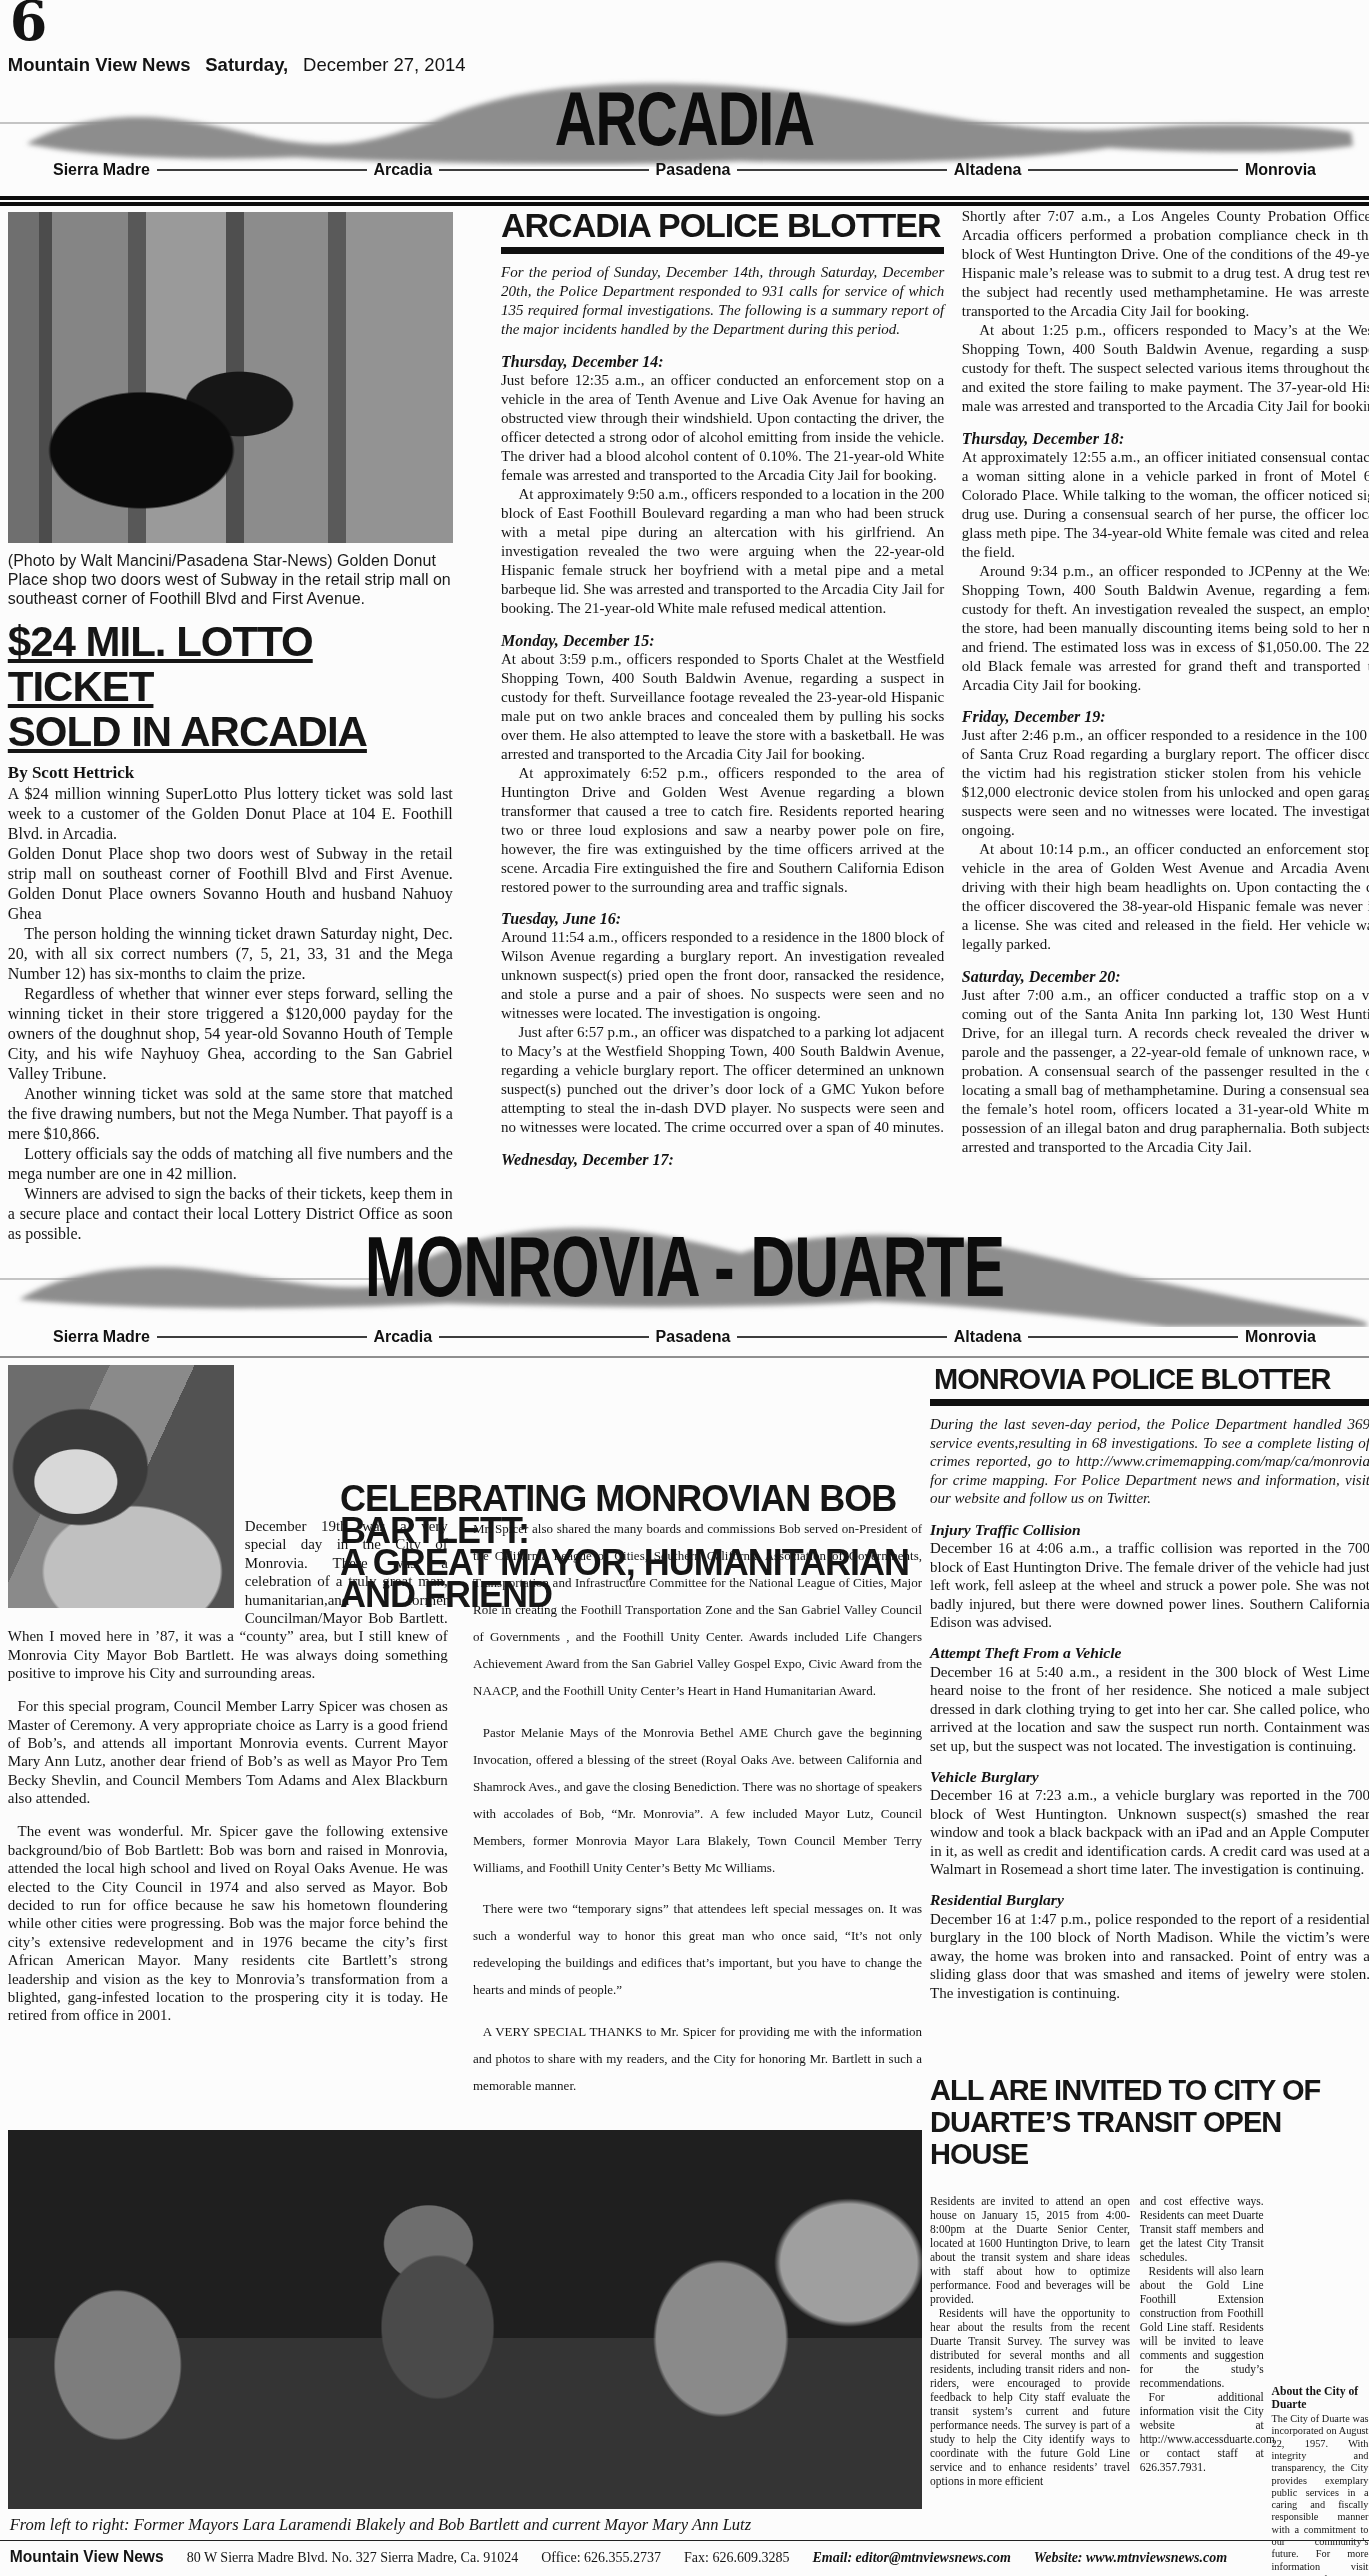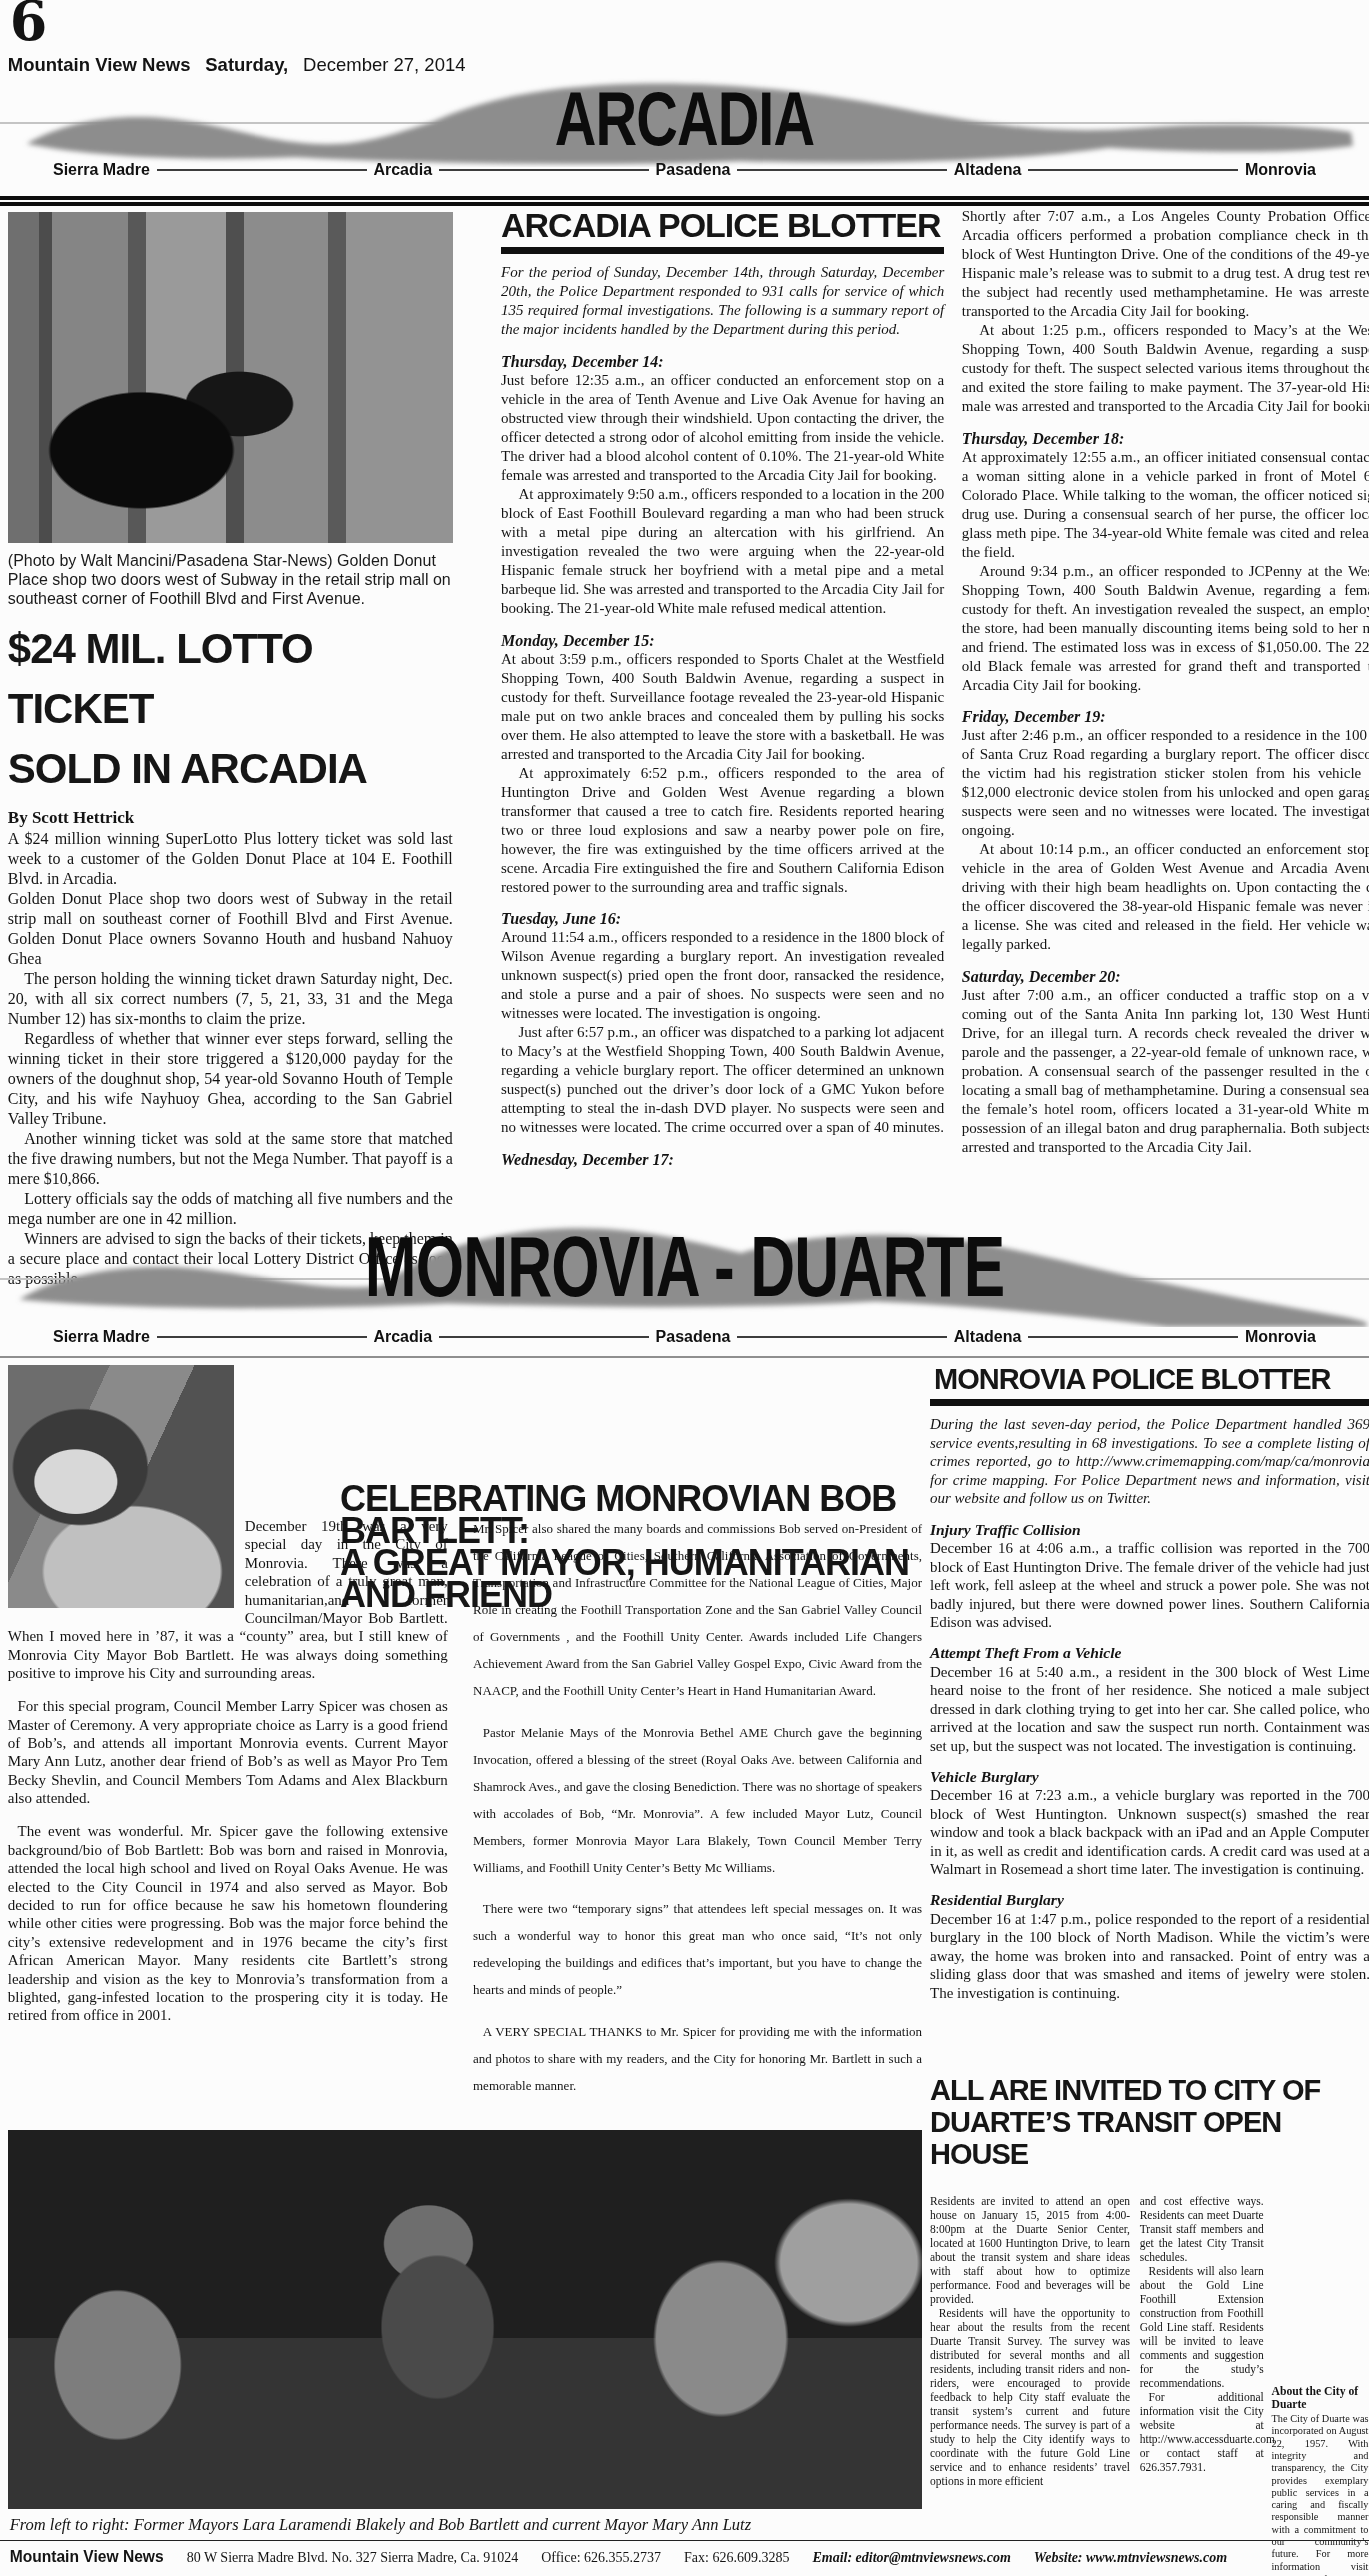--- a/index.html
+++ b/index.html
@@ -34,21 +34,21 @@
   
   .lotto{position:absolute;left:7.8px;top:212px;width:445px;}
   .photo{background:#555;}
   .photo-donut{width:445px;height:331px;background:
      radial-gradient(146px 92px at 30% 72%, #0b0b0b 0 62%, rgba(0,0,0,0) 64%),
      radial-gradient(88px 53px at 52% 58%, #161616 0 60%, rgba(0,0,0,0) 62%),
      linear-gradient(90deg,#6f6f6f 0 7%,#4c4c4c 7% 10%,#858585 10% 27%,#585858 27% 31%,#9a9a9a 31% 49%,#4f4f4f 49% 53%,#8c8c8c 53% 72%,#5a5a5a 72% 76%,#939393 76% 100%),
      linear-gradient(#3f3f3f 0 14%,#2f2f2f 14% 26%,#7a7a7a 26% 58%,#262626 58% 100%);}
   .caption{font-family:"Liberation Sans",sans-serif;font-size:16px;line-height:19px;
            margin:7.8px 0 11.7px;color:#1b1b1b;}
-  .lotto-head{font-size:42px;line-height:60px;margin:0;}
+  .lotto-head{font-size:42px;line-height:45px;margin:0;text-decoration:underline;}
   .byline{font-weight:700;font-size:17px;margin:8.8px 0 1px;}
   .lotto .body{font-size:16px;line-height:20px;}
   .lotto .body.ind{text-indent:16.5px;}
   
   .blotter-flow{position:absolute;left:465px;top:207px;width:904px;height:996px;
     column-count:2;column-gap:17.5px;column-fill:auto;
     font-size:15px;line-height:19px;margin-left:36px;}
   .blotter-flow h2{font-size:34px;line-height:37px;margin:0;}
   .blotter-flow .intro{font-style:italic;margin-bottom:12.6px;}
   .blotter-flow h3{font-size:16px;font-style:italic;font-weight:700;margin:12.6px 0 0;}

